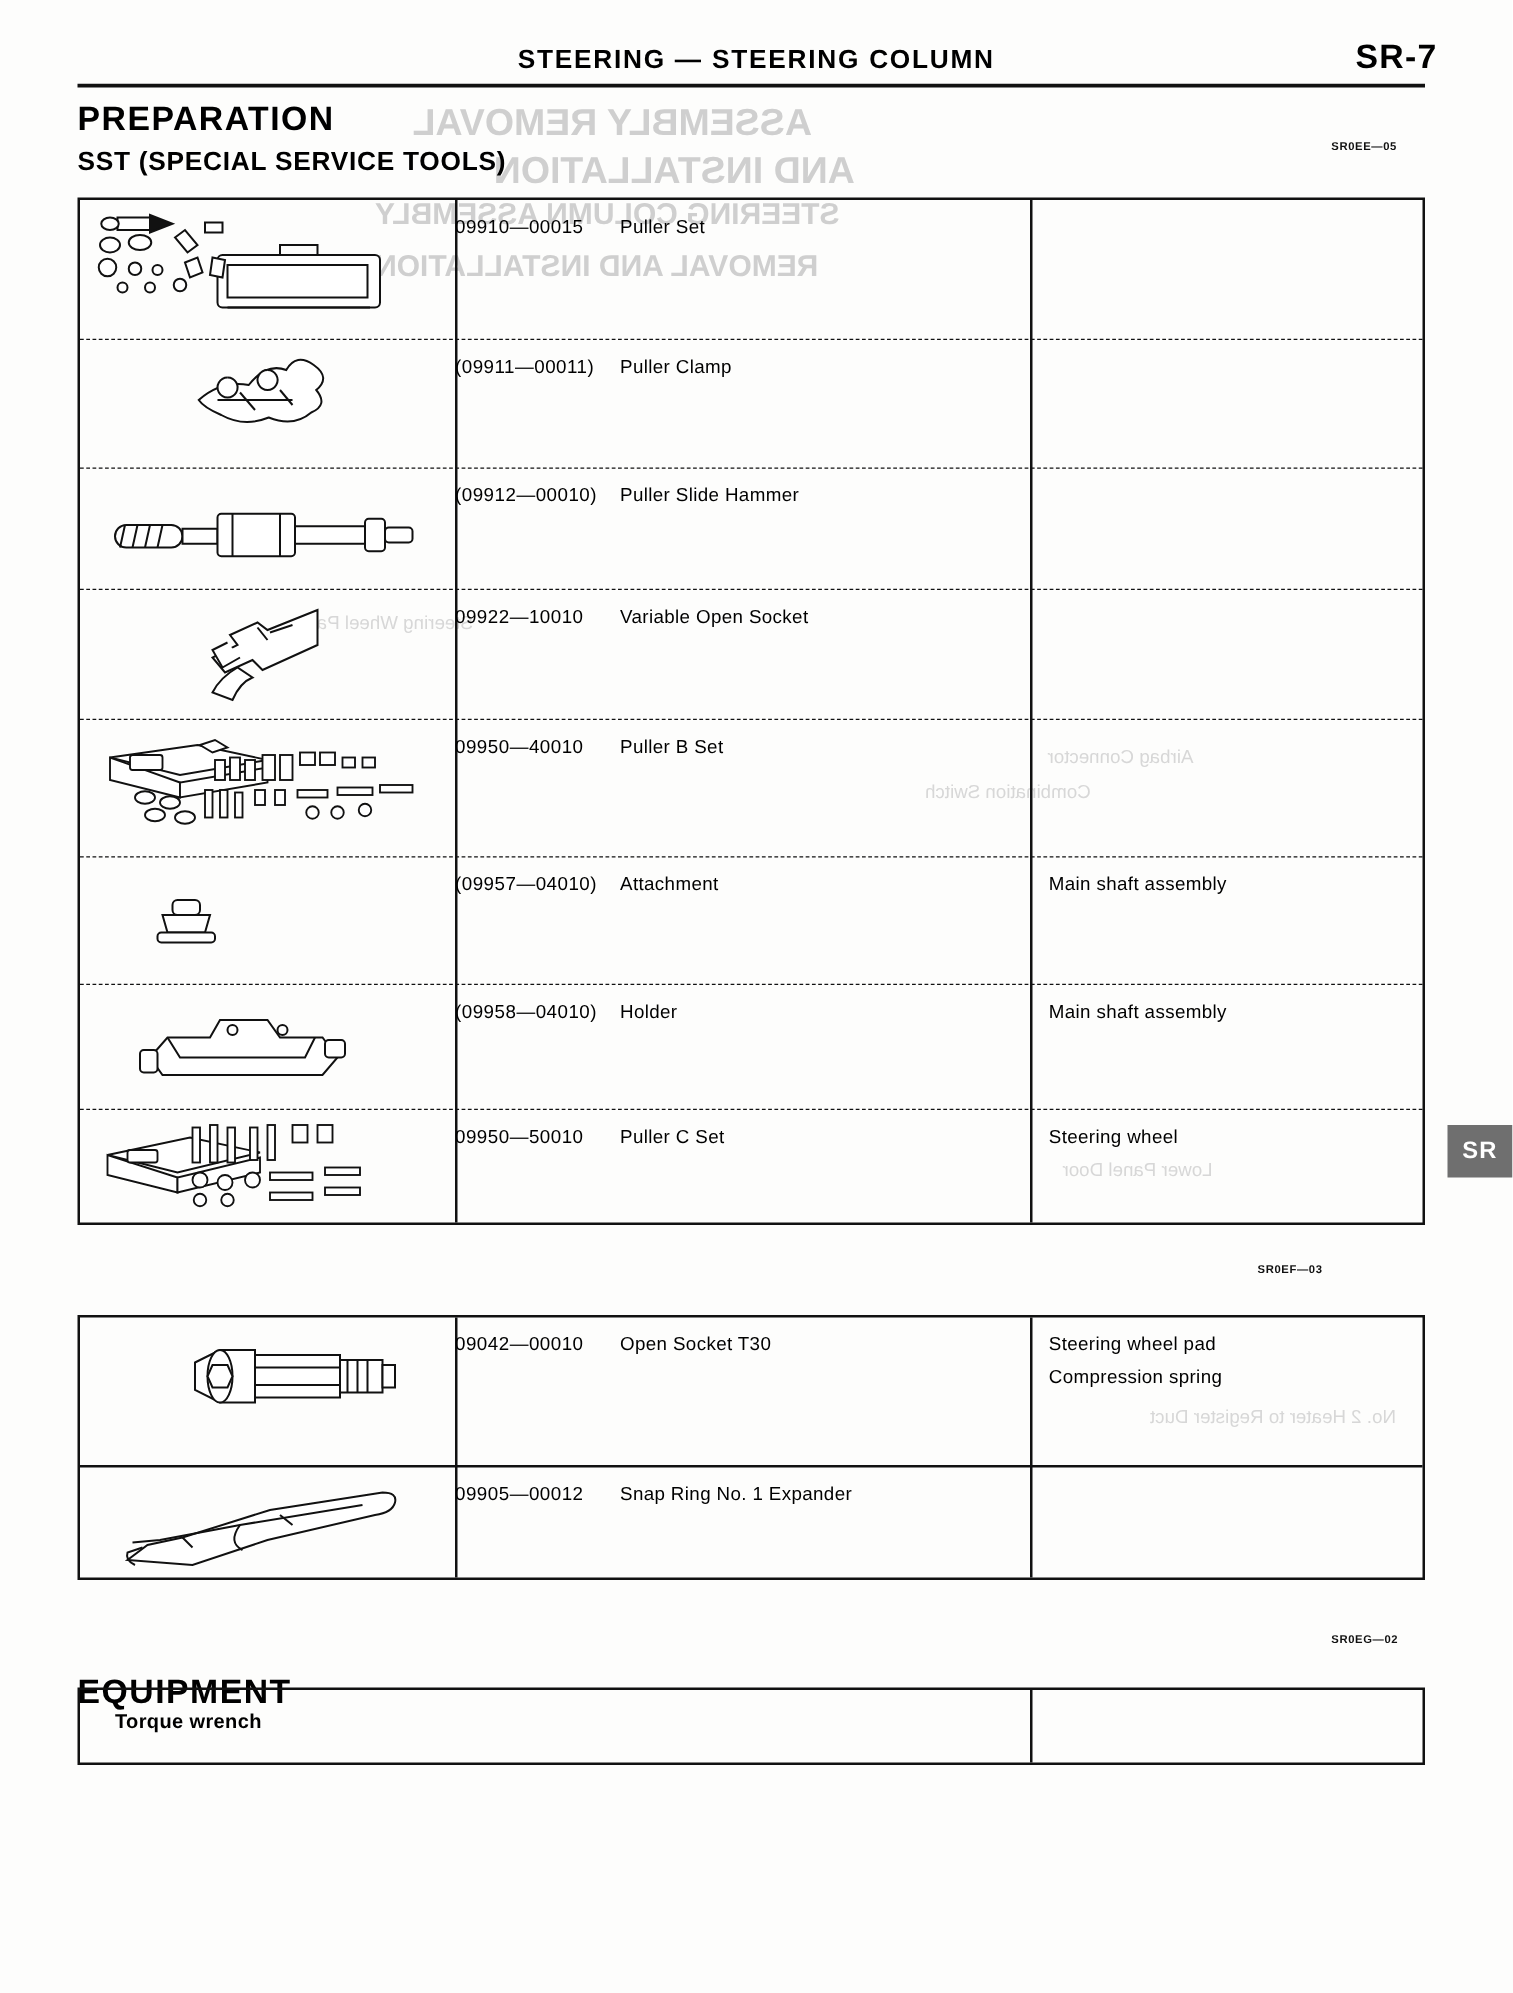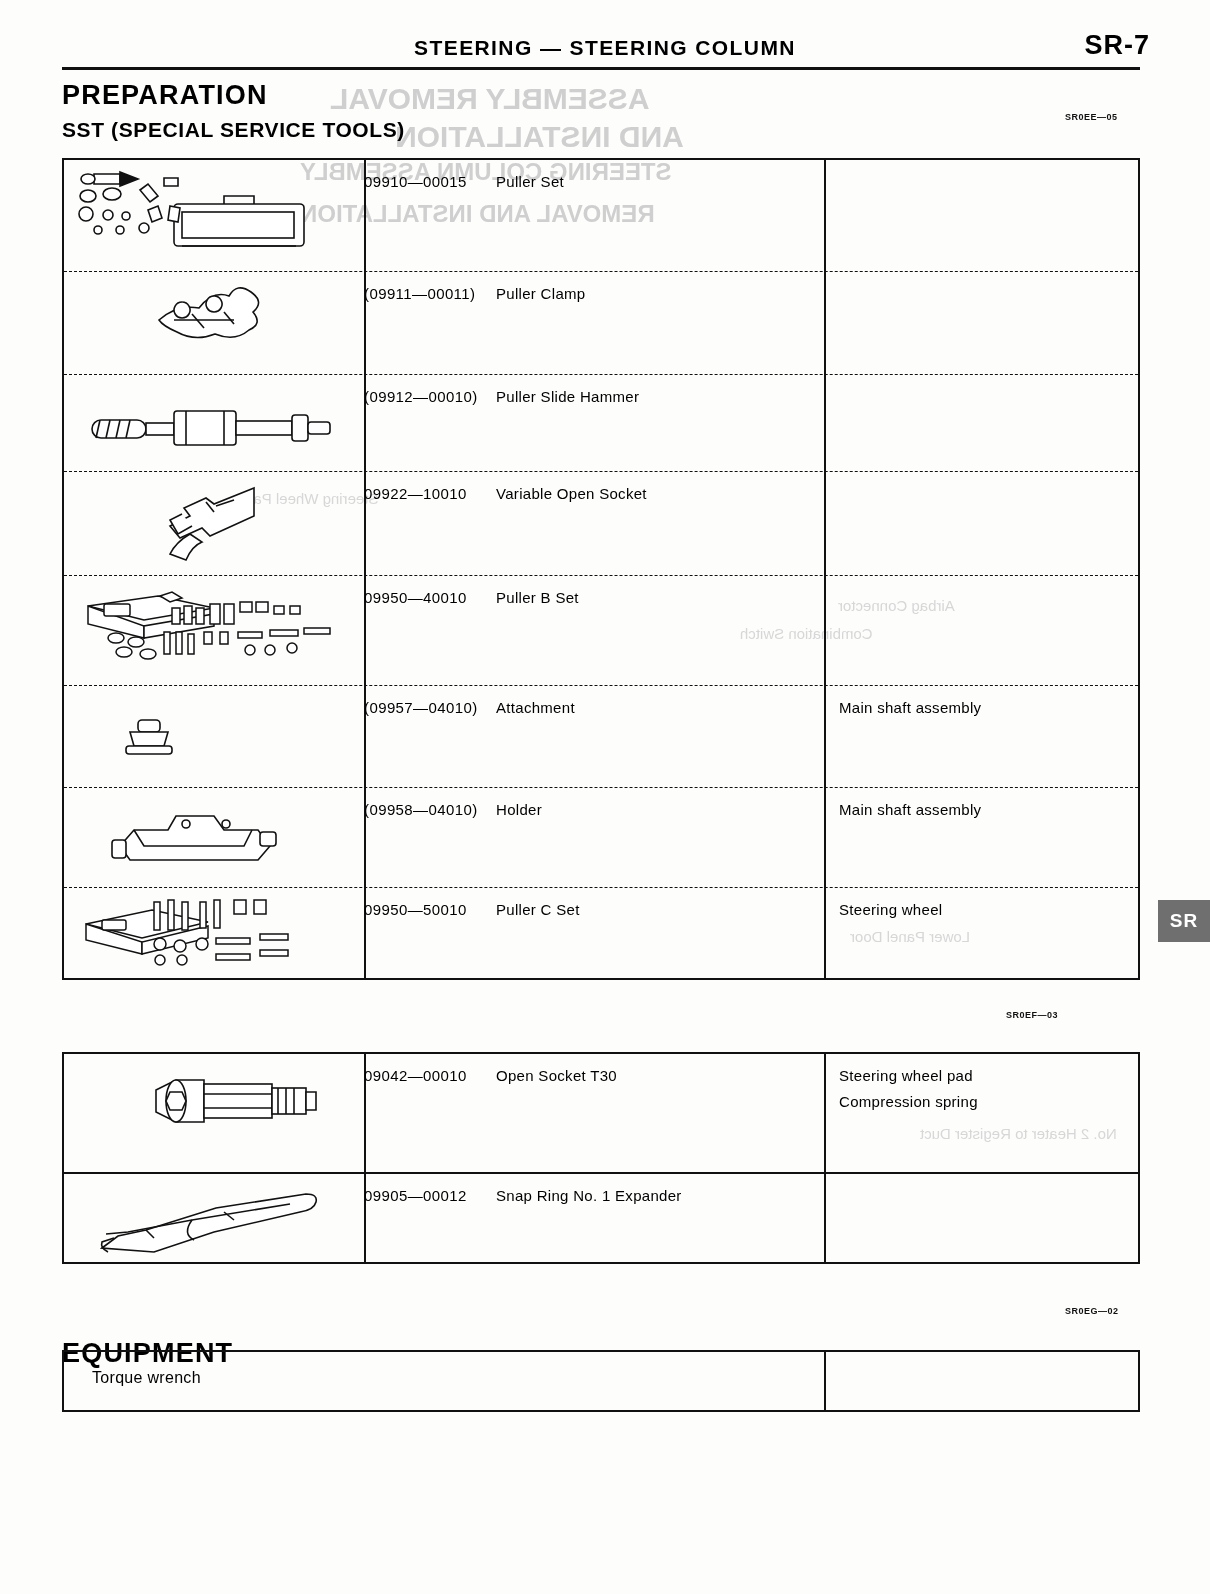--- a/index.html
+++ b/index.html
@@ -454,18 +454,18 @@
         <div></div>
       </div>
     </div>
   </div>
 
   <div class="sec-title" style="left:62px; top:1308px;margin-top:30px;">EQUIPMENT</div>
   <div class="code-tag" style="left:1065px; top:1306px;">SR0EG—02</div>
 
   <div class="tbl" style="left:62px; top:1350px; width:1078px; height:62px;">
     <div class="col-div" style="left:760px;"></div>
-    <div class="row last" style="height:46px;">
+    <div class="row last" style="height:46px;font-weight:bold;">
       <div class="cell-plain">Torque wrench</div>
     </div>
   </div>
 
 </div>
 
 </body></html>

